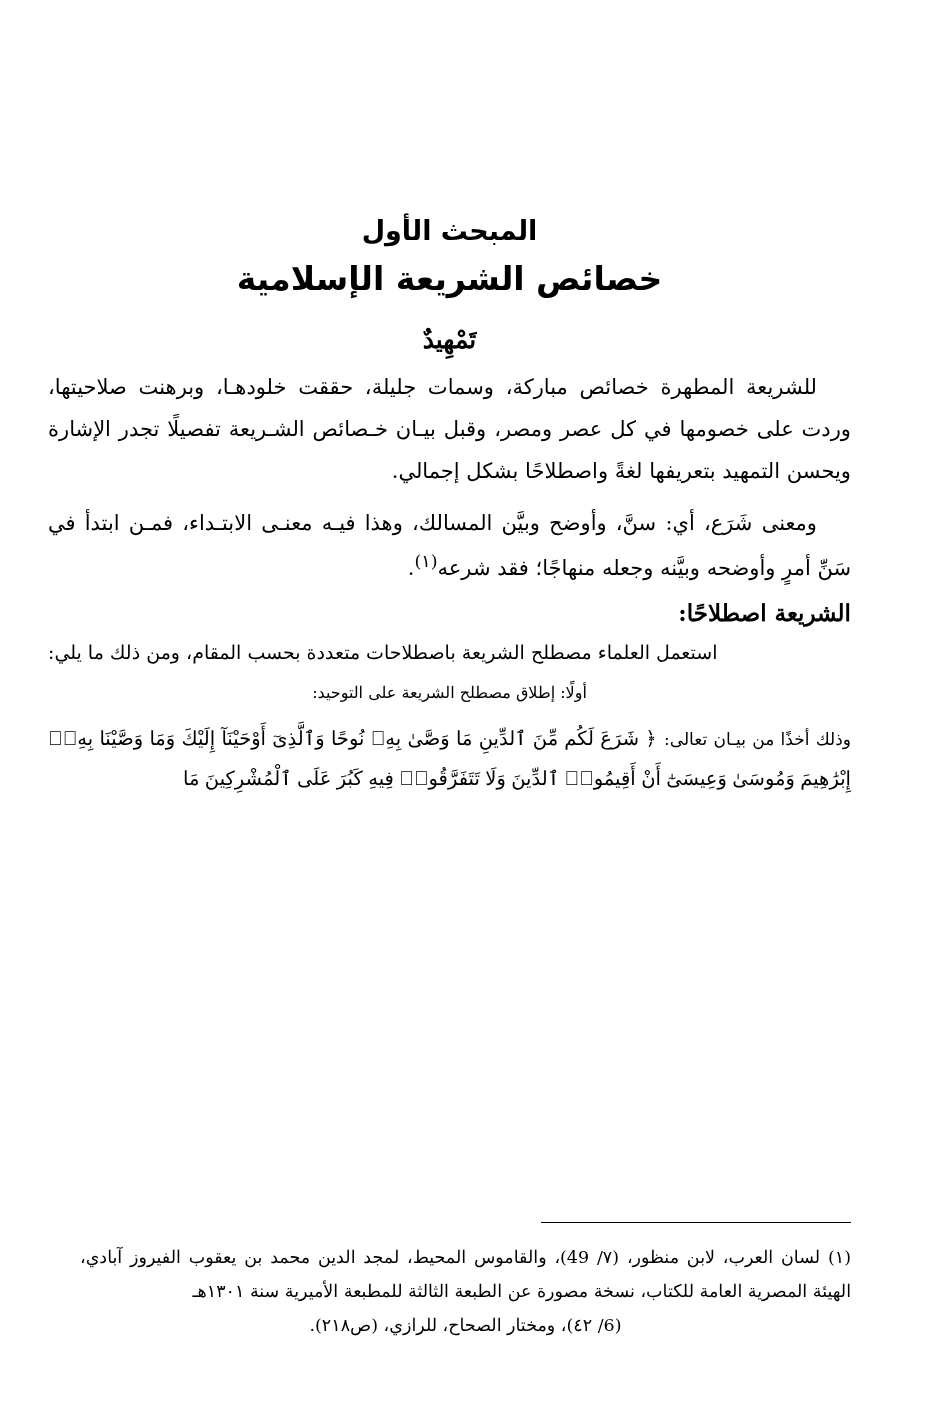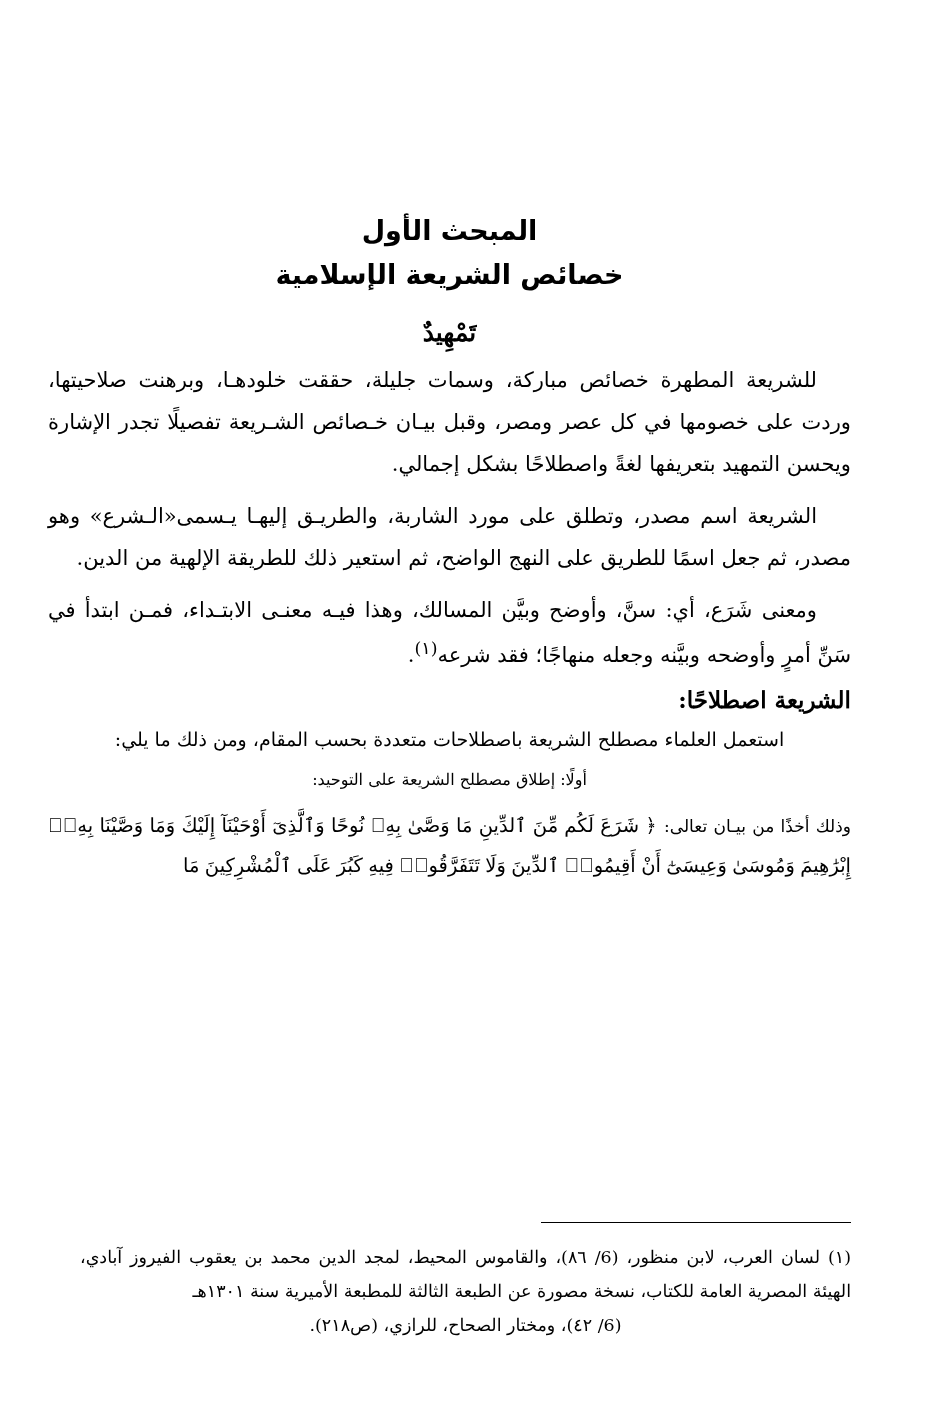--- a/index.html
+++ b/index.html
@@ -32,21 +32,21 @@
     font-family: "DejaVu Sans", "Liberation Sans", sans-serif;
     font-weight: bold;
     font-size: 27px;
     letter-spacing: -1px;
     line-height: 1.2;
     margin: 0 0 12px 0;
   }
   .chapter-title {
     font-family: "DejaVu Sans", "Liberation Sans", sans-serif;
     font-weight: bold;
-    font-size: 27px;
+    font-size: 33px;
     letter-spacing: -1px;
     line-height: 1.2;
     margin: 0;
   }
 
   .preface-word {
     text-align: center;
     font-weight: bold;
     font-size: 25px;
     margin: 26px 0 12px 0;
@@ -65,21 +65,21 @@
     font-size: 23px;
     font-weight: bold;
     margin: 4px 0 8px 0;
     text-align: right;
   }
 
   p.small-par {
     font-size: 19px;
     line-height: 1.9;
     margin: 0 0 8px 0;
-    text-align: center;
+    text-align: left;
   }
 
   p.numbered {
     font-size: 16px;
     line-height: 1.9;
     margin: 2px 0 10px 0;
     text-align: center;
   }
 
   .quran-block {
@@ -126,35 +126,34 @@
   <div class="chapter-head">
     <div class="chapter-label">المبحث الأول</div>
     <div class="chapter-title">خصائص الشريعة الإسلامية</div>
   </div>
 
   <div class="preface-word">تَمْهِيدٌ</div>
 
   <p class="body-par">للشريعة المطهرة خصائص مباركة، وسمات جليلة، حققت خلودهـا، وبرهنت صلاحيتها، وردت على خصومها في كل عصر ومصر، وقبل بيـان خـصائص الشـريعة تفصيلًا تجدر الإشارة ويحسن التمهيد بتعريفها لغةً واصطلاحًا بشكل إجمالي.</p>
 
 
-  <p class="body-par">الشريعة اسم مصدر، وتطلق على مورد الشاربة، والطريـق إليهـا يـسمى«الـشرع» وهو مصدر، ثم جعل اسمًا للطريق على النهج الواضح، ثم استعير ذلك للطريقة الإلهية من الدين.</p>
 
   <p class="body-par"><span>ومعنى شَرَع، أي: سنَّ، وأوضح وبيَّن المسالك، وهذا فيـه معنـى الابتـداء، فمـن ابتدأ في سَنِّ أمرٍ وأوضحه وبيَّنه وجعله منهاجًا؛ فقد شرعه</span><sup>(١)</sup>.</p>
 
   <h3 class="sub-head">الشريعة اصطلاحًا:</h3>
 
   <p class="small-par">استعمل العلماء مصطلح الشريعة باصطلاحات متعددة بحسب المقام، ومن ذلك ما يلي:</p>
 
   <p class="numbered">أولًا: إطلاق مصطلح الشريعة على التوحيد:</p>
 
   <div class="quran-block">
     <span class="quran-intro">وذلك أخذًا من بيـان تعالى:</span>
     <span class="quran-text">﴿ شَرَعَ لَكُم مِّنَ ٱلدِّينِ مَا وَصَّىٰ بِهِۦ نُوحًا وَٱلَّذِىٓ أَوْحَيْنَآ إِلَيْكَ وَمَا وَصَّيْنَا بِهِۦٓ إِبْرَٰهِيمَ وَمُوسَىٰ وَعِيسَىٰٓ أَنْ أَقِيمُوا۟ ٱلدِّينَ وَلَا تَتَفَرَّقُوا۟ فِيهِ كَبُرَ عَلَى ٱلْمُشْرِكِينَ مَا</span>
   </div>
 
   <div class="footnote-rule"></div>
 
   <div class="footnotes">
-    <div>(١) لسان العرب، لابن منظور، (6/ ٨٦)، والقاموس المحيط، لمجد الدين محمد بن يعقوب الفيروز آبادي، الهيئة المصرية العامة للكتاب، نسخة مصورة عن الطبعة الثالثة للمطبعة الأميرية سنة ١٣٠١هـ</div>
+    <div>(١) لسان العرب، لابن منظور، (٧/ 49)، والقاموس المحيط، لمجد الدين محمد بن يعقوب الفيروز آبادي، الهيئة المصرية العامة للكتاب، نسخة مصورة عن الطبعة الثالثة للمطبعة الأميرية سنة ١٣٠١هـ</div>
     <div class="fn-last">(6/ ٤٢)، ومختار الصحاح، للرازي، (ص٢١٨).</div>
   </div>
 
 </div>
 
 </body></html>

